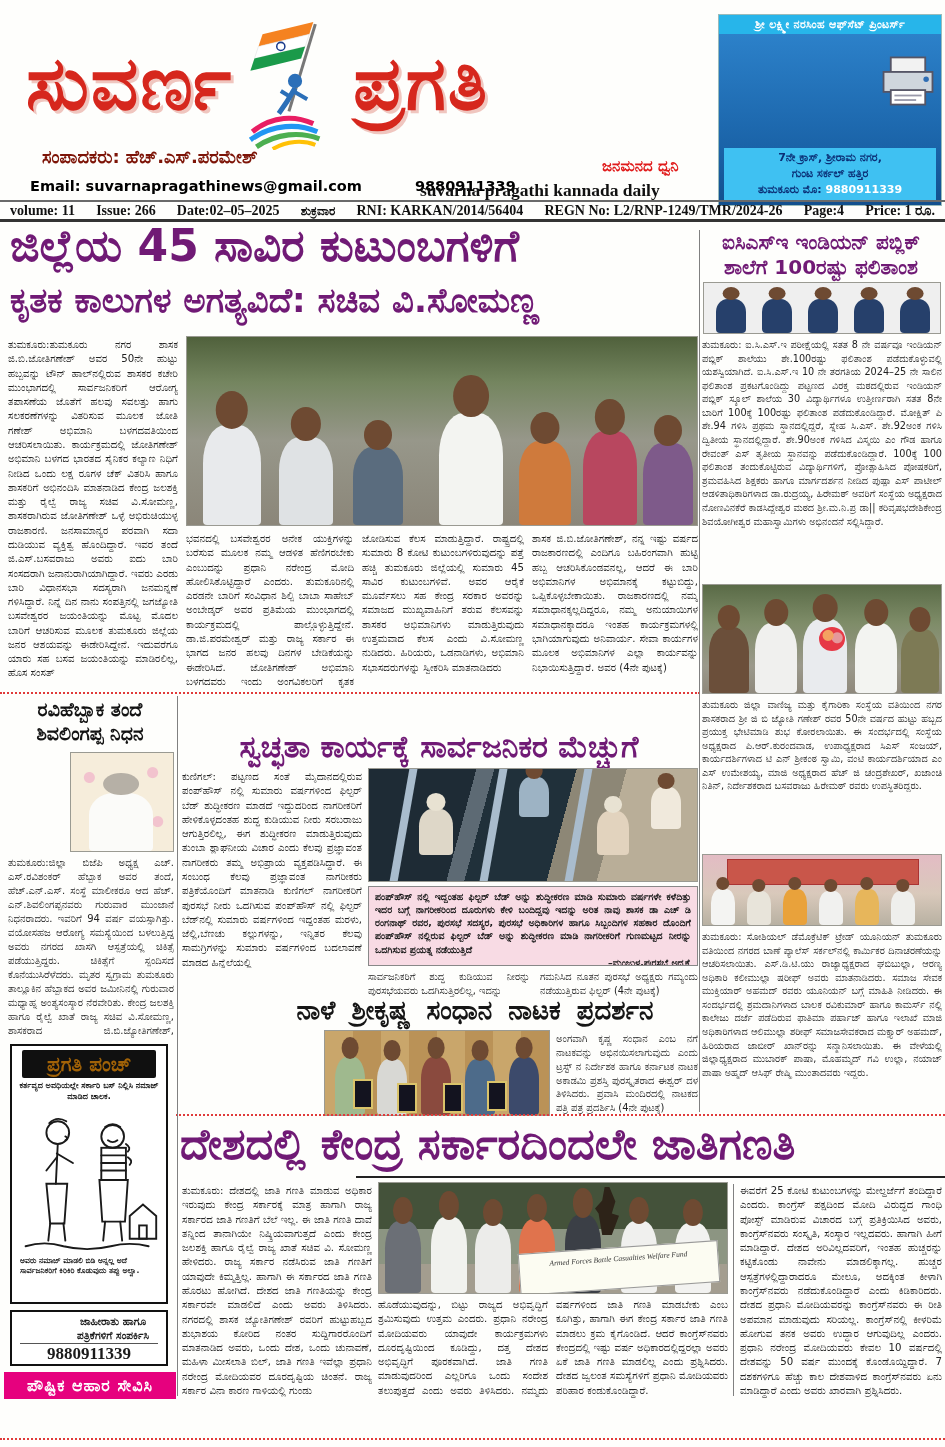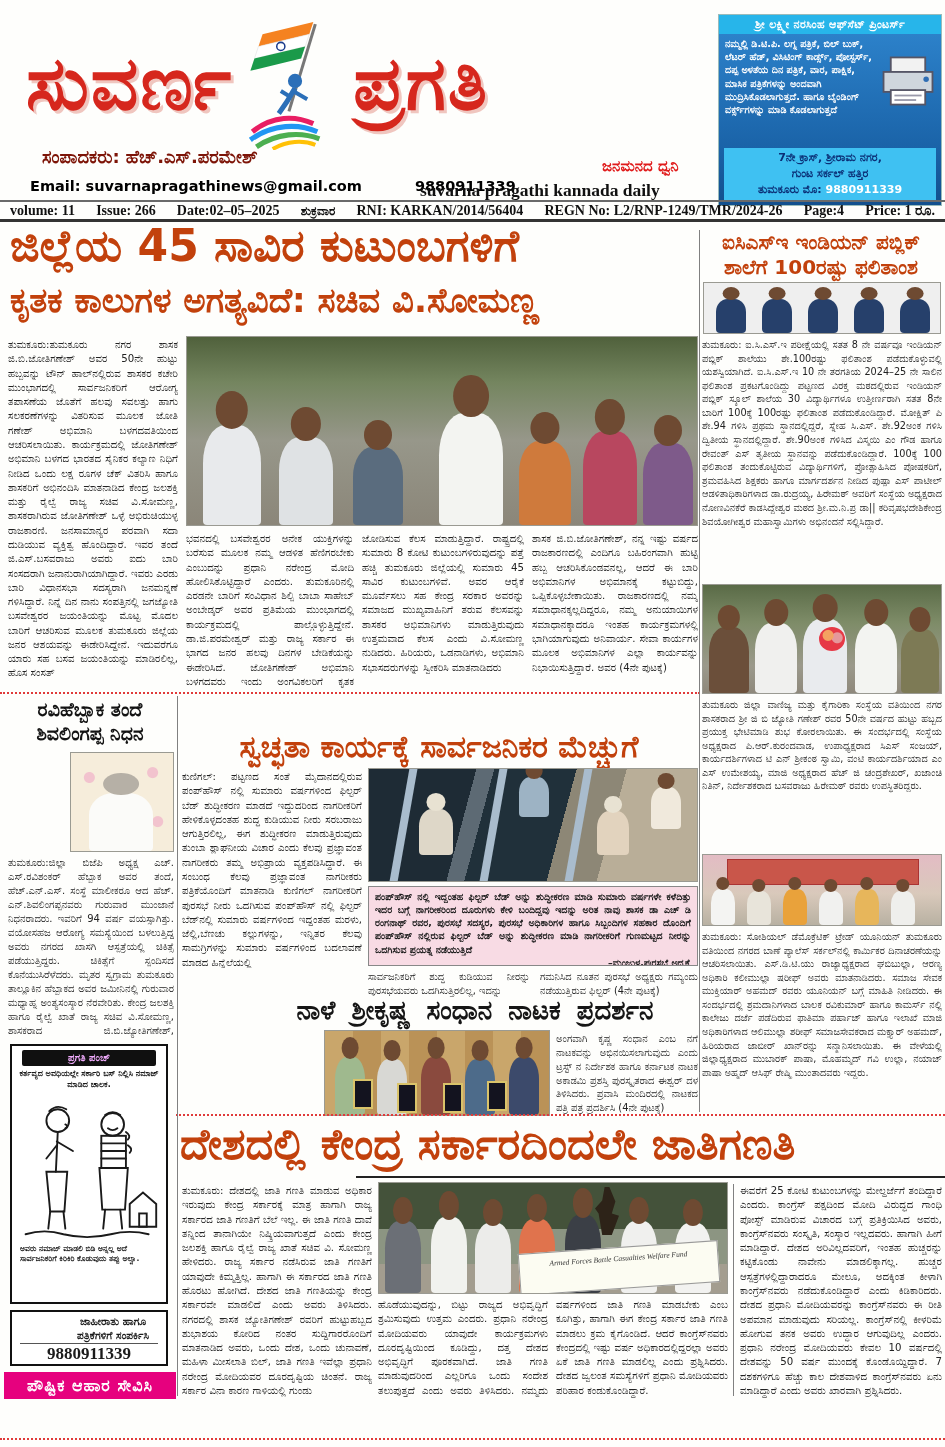--- a/index.html
+++ b/index.html
@@ -27,21 +27,21 @@
   #printer-icon{position:absolute;right:4px;top:34px;width:58px;height:64px;}
   .ad-address{position:absolute;left:5px;right:5px;bottom:5px;background:#3fc1f2;text-align:center;
               font-weight:bold;color:#0b2f76;font-size:11px;line-height:1.45;padding:2px 0;}
   .ad-address .white{color:#fff;}
   
   #info-bar{position:absolute;left:0;top:200px;width:945px;height:22px;border-top:2px solid #6a6a6a;
             border-bottom:3px solid #343434;display:flex;align-items:center;
             justify-content:space-between;padding:0 10px;box-sizing:border-box;
             font-family:"Liberation Serif",serif;font-weight:bold;font-size:14px;color:#111;}
   
-  .red{color:#c2410c;}
+  .red{color:#701a75;}
   #main-hl1{position:absolute;left:10px;top:224px;width:690px;font-size:44px;font-weight:bold;line-height:1.02;}
   #main-hl2{position:absolute;left:10px;top:280px;width:690px;font-size:34px;font-weight:bold;}
   #icse-hl1,#icse-hl2{position:absolute;left:700px;width:242px;text-align:center;
                       font-size:20px;font-weight:bold;}
   #icse-hl1{top:230px;}#icse-hl2{top:255px;}
   
   .bt{position:absolute;font-size:10.2px;line-height:1.4;text-align:justify;overflow:hidden;color:#222;}
   #main-col1{left:8px;top:338px;width:170px;height:352px;}
   #main-col2{left:186px;top:532px;width:168px;height:158px;}
   #main-col3{left:362px;top:532px;width:162px;height:158px;}
@@ -114,22 +114,22 @@
   #cheque-photo{left:378px;top:1182px;width:350px;height:112px;
     background:linear-gradient(180deg,#44523a 0 42%,#8c9582 42% 74%,#a39d8f 74% 100%);}
   #statue{position:absolute;left:216px;top:4px;width:24px;height:48px;background:#2d2318;
     clip-path:polygon(40% 0,60% 0,85% 30%,70% 55%,100% 60%,70% 100%,30% 100%,15% 55%,0 45%,30% 28%);}
   #cheque{position:absolute;left:140px;top:64px;width:200px;height:42px;background:#fcfcf2;
     border:1px solid #999;transform:rotate(-4deg);font-family:"Liberation Serif",serif;
     font-size:7.5px;font-style:italic;color:#333;padding:6px 6px 0;box-sizing:border-box;text-align:center;}
   
   #cartoon{position:absolute;left:10px;top:1044px;width:158px;height:260px;border:2px solid #111;
            background:#fff;box-sizing:border-box;}
-  #cartoon-title{margin:4px 10px 2px;background:#101010;color:#f0abfc;text-align:center;font-weight:bold;
-                 font-size:10px;padding:2px 0;border-radius:2px;}
+  #cartoon-title{margin:4px 10px 2px;background:#101010;color:#a16207;text-align:center;font-weight:bold;
+                 font-size:20px;padding:2px 0;border-radius:2px;}
   #cartoon-cap-top{font-size:8px;font-weight:bold;text-align:center;padding:1px 6px;line-height:1.35;}
   #cartoon-svg{display:block;margin:0 auto;width:142px;height:152px;}
   #cartoon-cap-bottom{font-size:7.6px;font-weight:bold;padding:0 8px;line-height:1.4;}
   
   #contact-box{position:absolute;left:10px;top:1310px;width:158px;height:56px;border:2px solid #111;
                box-sizing:border-box;text-align:center;padding-top:2px;background:#fff;}
   .contact-line{font-size:10.5px;font-weight:bold;line-height:1.35;padding-left:48px;}
   #contact-phone{font-size:17px;font-weight:bold;font-family:"Liberation Serif",serif;border-top:1px solid #555;margin:1px 8px 0;}
   #banner{position:absolute;left:4px;top:1372px;width:172px;height:27px;background:#e6017e;color:#fff;
           font-weight:bold;font-size:16px;text-align:center;line-height:27px;letter-spacing:1px;}
@@ -160,21 +160,20 @@
   <div id="editor-line">ಸಂಪಾದಕರು: ಹೆಚ್.ಎಸ್.ಪರಮೇಶ್</div>
   <div id="email-line">
     <span>Email: suvarnapragathinews@gmail.com</span>
     <span id="email-phone">9880911339</span>
   </div>
   <div id="tagline-kn">ಜನಮನದ ಧ್ವನಿ</div>
   <div id="tagline-en">suvarna pragathi kannada daily</div>
 
   <div id="printer-ad">
     <div class="ad-title">ಶ್ರೀ ಲಕ್ಷ್ಮೀ ನರಸಿಂಹ ಆಫ್‌ಸೆಟ್ ಪ್ರಿಂಟರ್ಸ್</div>
-    <div class="ad-body">ನಮ್ಮಲ್ಲಿ ಡಿ.ಟಿ.ಪಿ. ಲಗ್ನ ಪತ್ರಿಕೆ, ಬಿಲ್ ಬುಕ್, ಲೆಟರ್ ಹೆಡ್, ವಿಸಿಟಿಂಗ್ ಕಾರ್ಡ್ಸ್, ಪೋಸ್ಟರ್ಸ್, ದಪ್ಪ ಅಳತೆಯ ದಿನ ಪತ್ರಿಕೆ, ವಾರ, ಪಾಕ್ಷಿಕ, ಮಾಸಿಕ ಪತ್ರಿಕೆಗಳನ್ನು ಅಂದವಾಗಿ ಮುದ್ರಿಸಿಕೊಡಲಾಗುತ್ತದೆ. ಹಾಗೂ ಬೈಂಡಿಂಗ್ ವರ್ಕ್ಸ್‌ಗಳನ್ನು ಮಾಡಿ ಕೊಡಲಾಗುತ್ತದೆ</div>
     <svg id="printer-icon" viewBox="0 0 64 64">
       <rect x="13" y="6" width="38" height="16" fill="#f2f2f2" stroke="#556" stroke-width="2"></rect>
       <rect x="5" y="22" width="54" height="22" fill="#cfd6dd" stroke="#556" stroke-width="2"></rect>
       <rect x="13" y="42" width="38" height="16" fill="#ffffff" stroke="#556" stroke-width="2"></rect>
       <line x1="17" y1="48" x2="47" y2="48" stroke="#99a" stroke-width="2"></line>
       <line x1="17" y1="53" x2="41" y2="53" stroke="#99a" stroke-width="2"></line>
       <circle cx="52" cy="30" r="3" fill="#2f6db3"></circle>
     </svg>
     <div class="ad-address">
       <div>7ನೇ ಕ್ರಾಸ್, ಶ್ರೀರಾಮ ನಗರ,</div>

